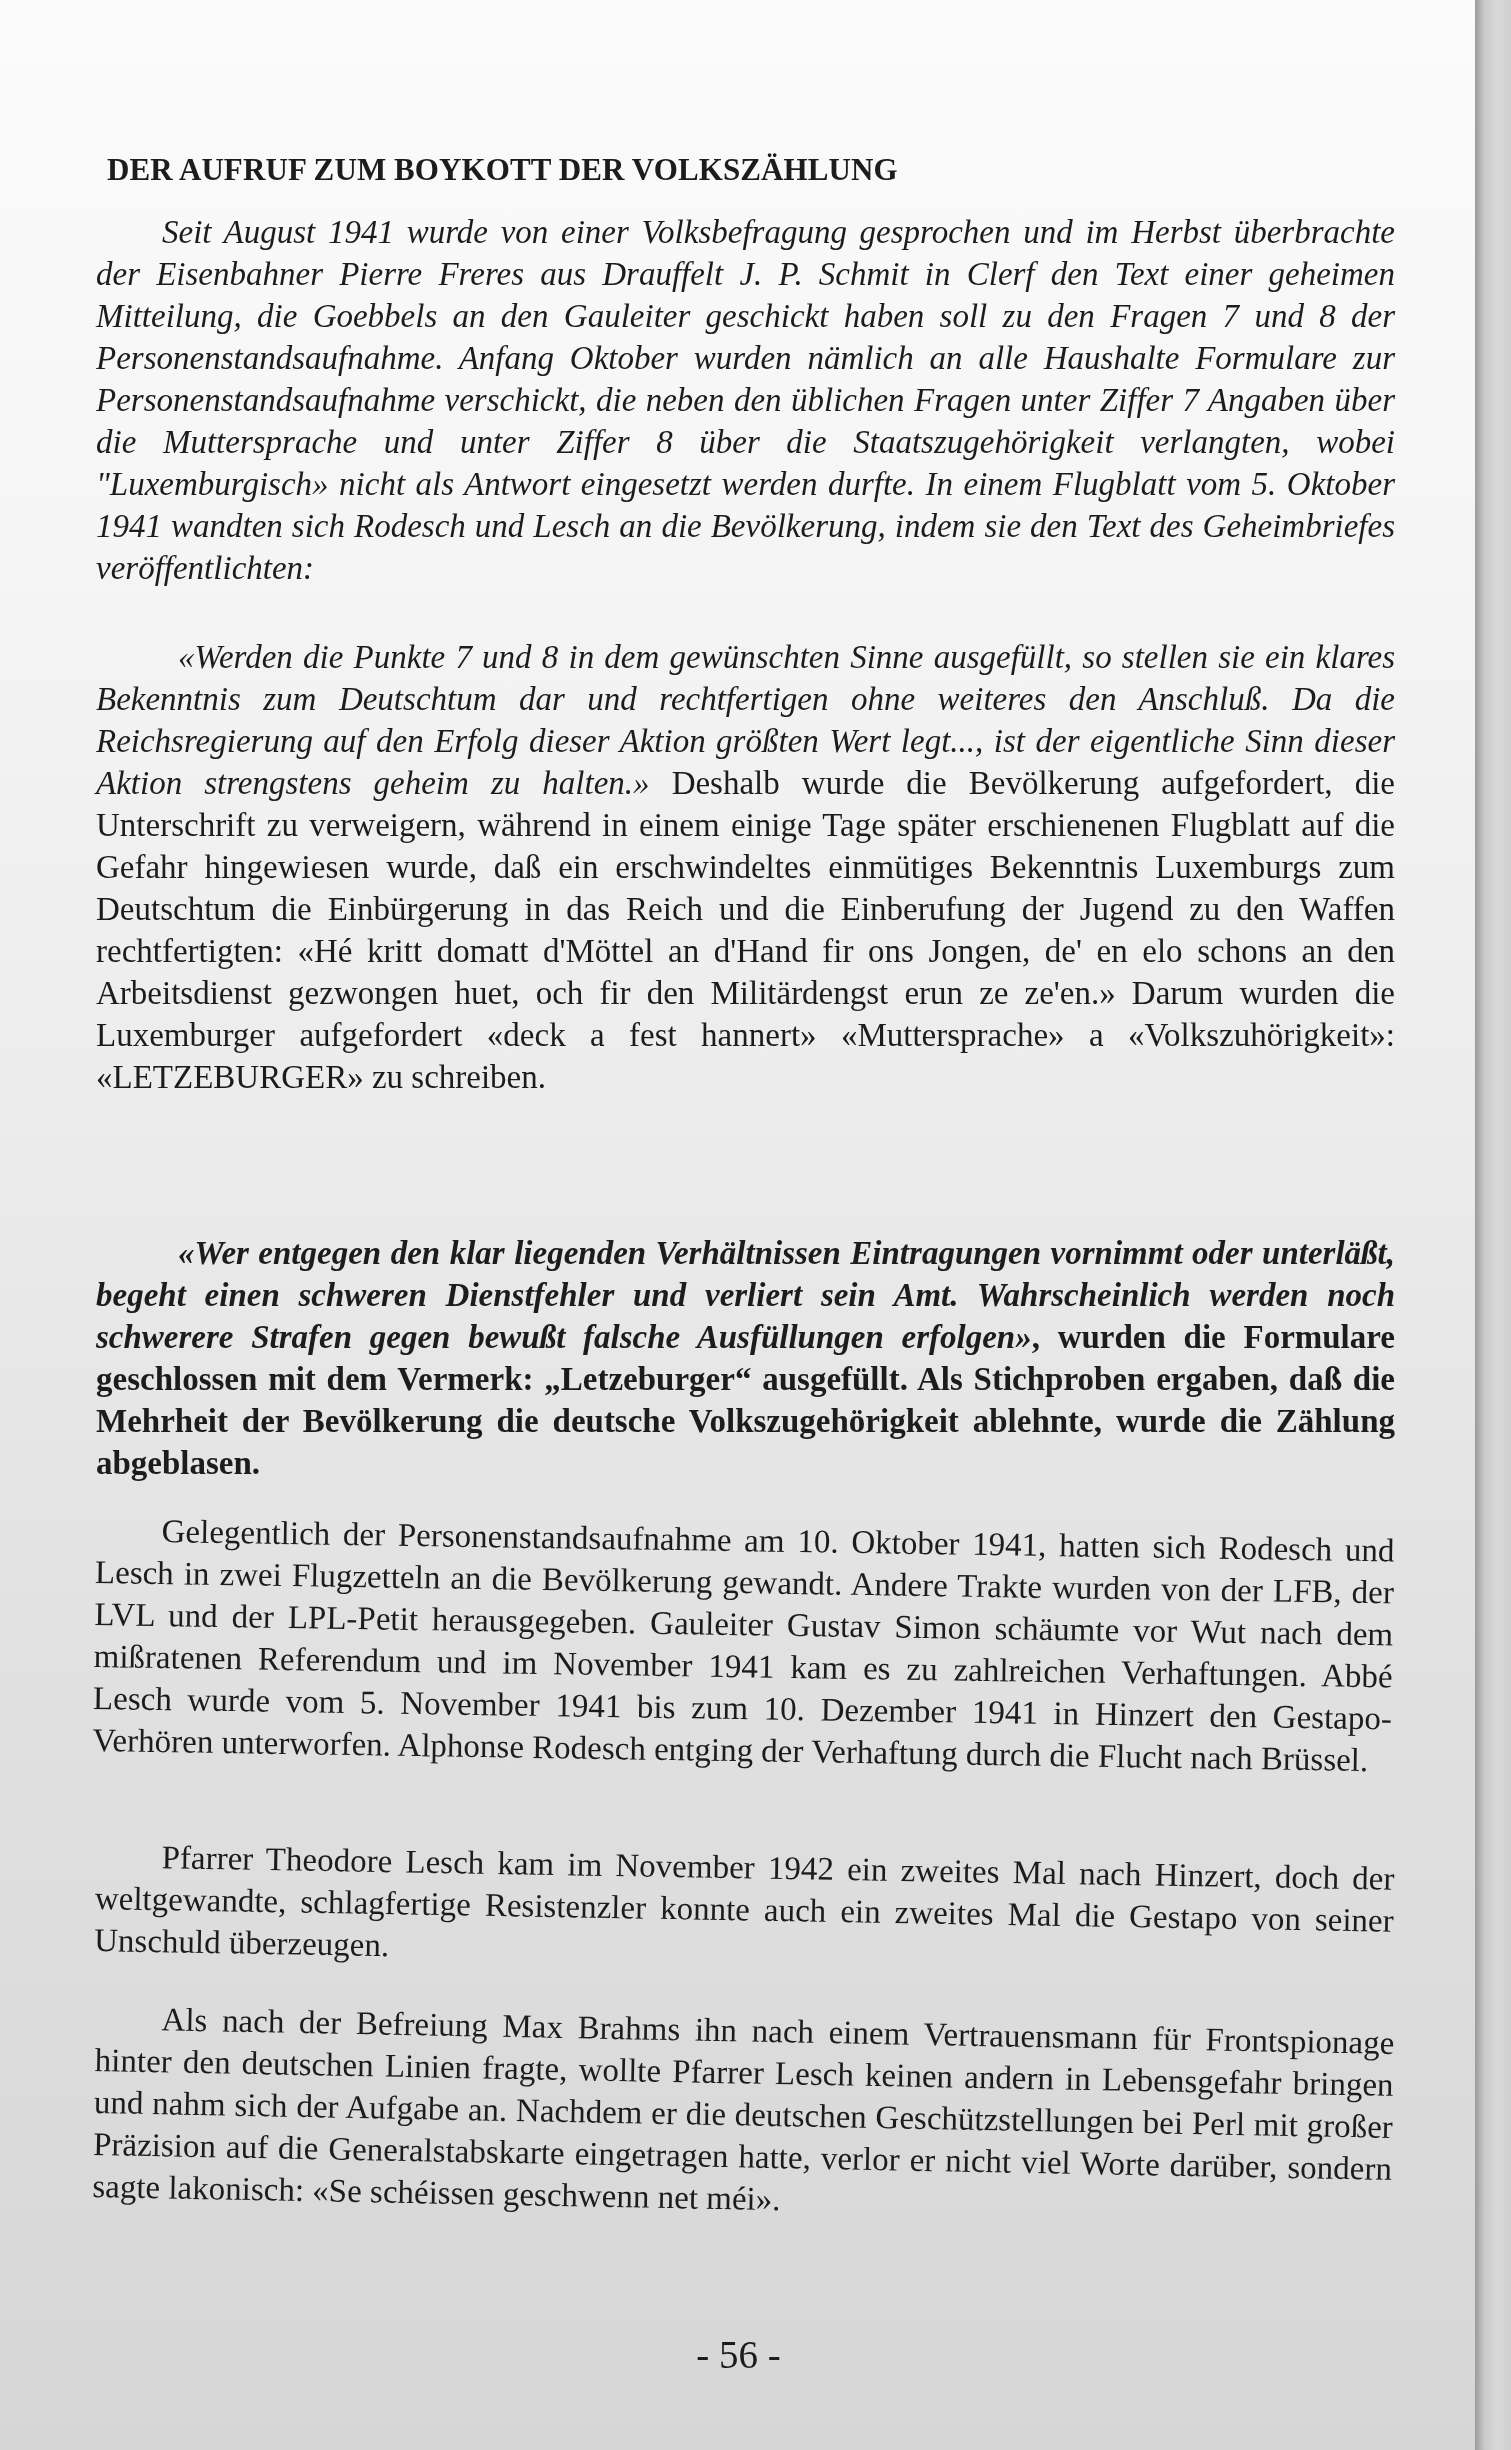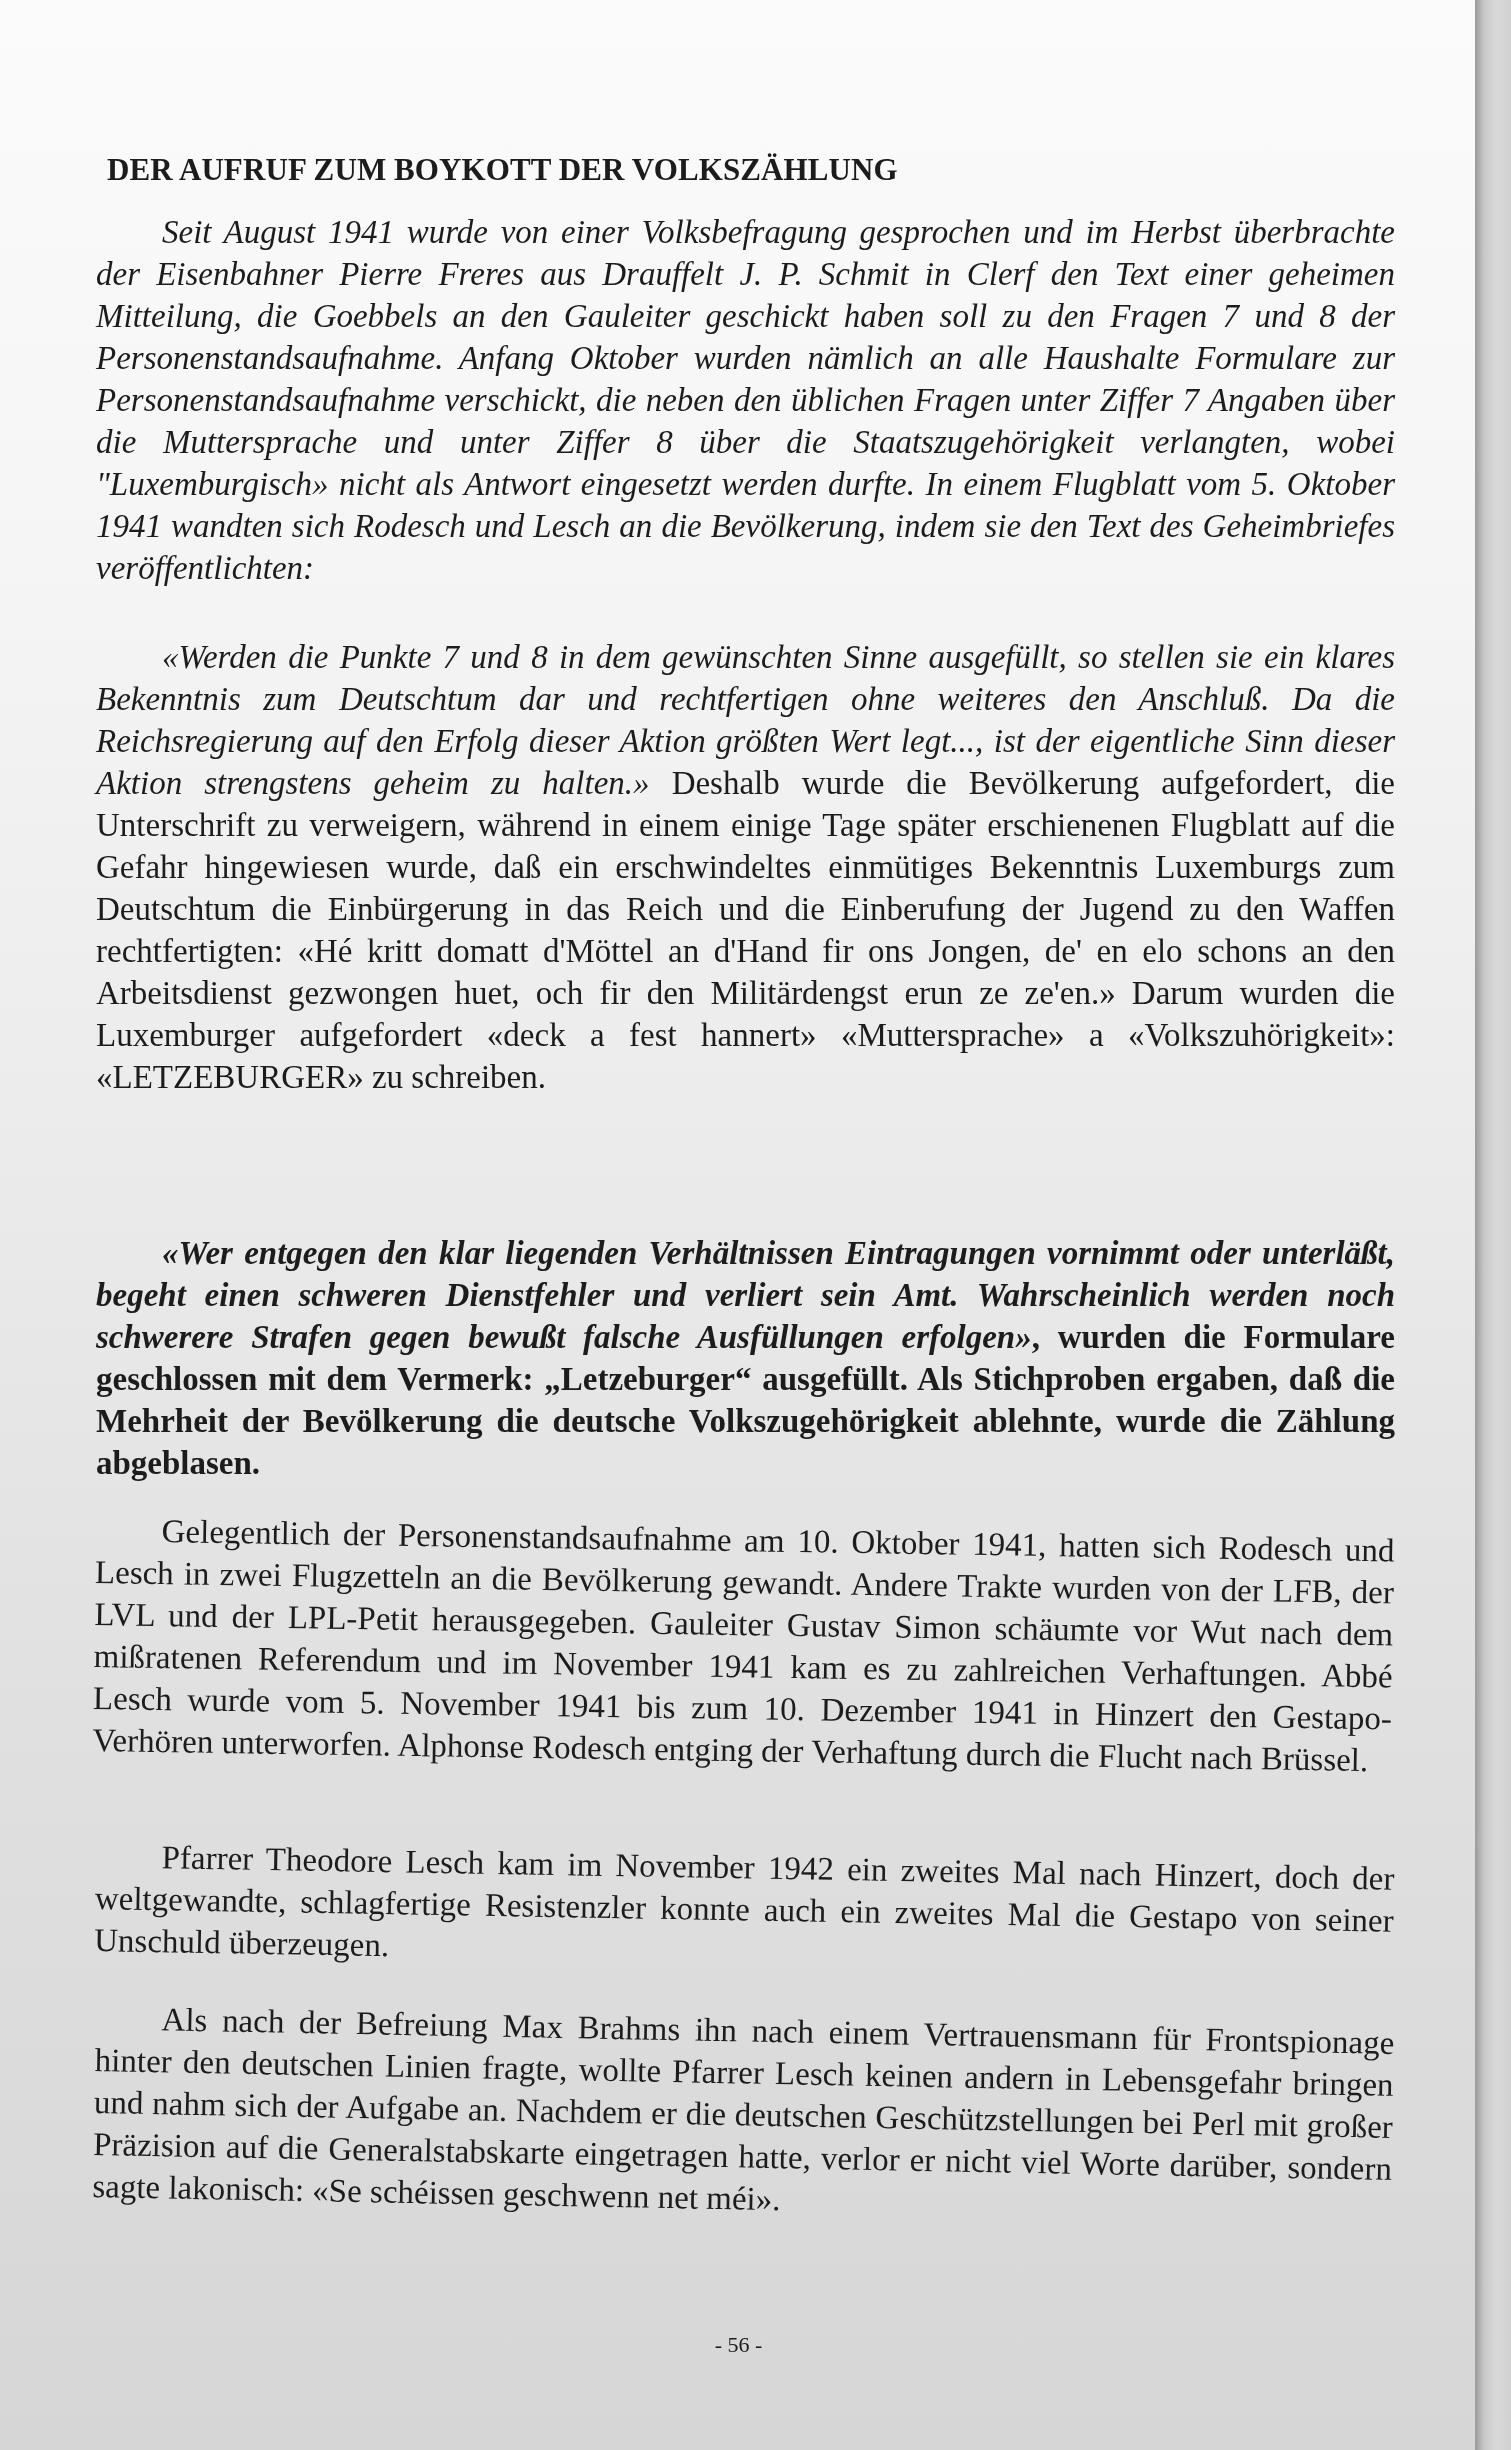--- a/index.html
+++ b/index.html
@@ -46,36 +46,36 @@
       position: absolute;
       left: 96px;
       width: 1299px;
       margin: 0;
       font-size: 33px;
       line-height: 42px;
       text-align: justify;
       text-indent: 66px;
       hyphens: none;
     }
-    .para i { font-style: italic; }
+    .para i { font-style: italic; margin-left: 16px; }
     .p1 { top: 211px; font-style: italic; }
     .p2 { top: 636px; }
     .p3 { top: 1122px; }
     .p4 { top: 1232px; font-weight: bold; }
     .p5 { top: 1509px; transform: rotate(0.9deg); transform-origin: left top; }
     .p6 { top: 1835px; transform: rotate(1.0deg); transform-origin: left top; }
     .p7 { top: 1997px; transform: rotate(1.1deg); transform-origin: left top; }
     .p2, .p4 { }
     .page-number {
       position: absolute;
       left: 0;
       width: 1435px;
       top: 2332px;
       text-align: center;
-      font-size: 22px;
+      font-size: 39px;
       margin: 0;
       padding-left: 42px;
       box-sizing: border-box;
     }
   </style>
 </head>
 <body>
 
 <div class="page">
 

